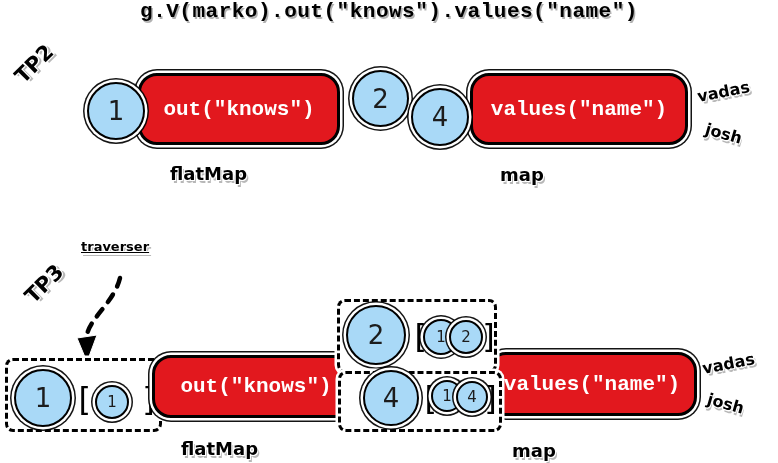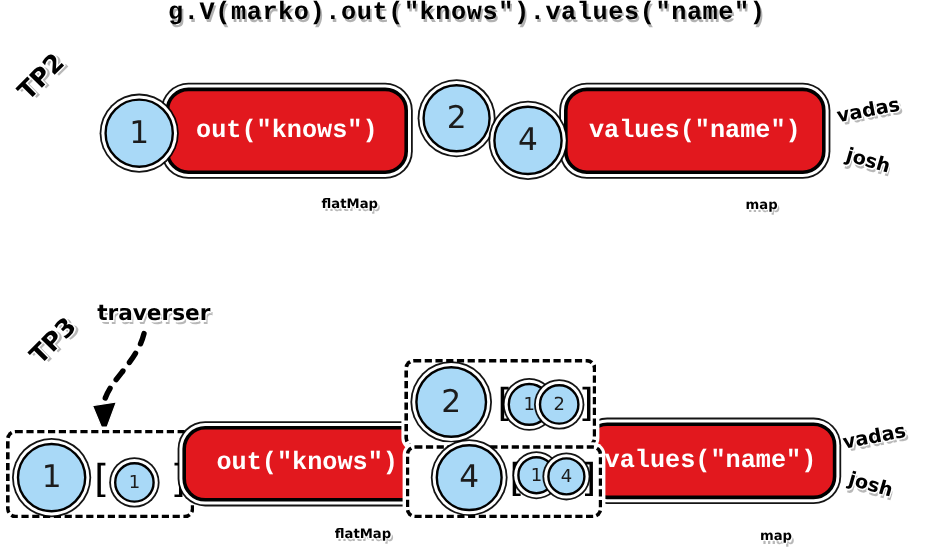--- a/index.html
+++ b/index.html
@@ -48,26 +48,26 @@
   }
   
   .tp2-label{left:12px;top:52px;font-size:21px;transform:rotate(-45deg);}
   .c2-1{left:87px;top:82px;z-index:4;}
   .box-out2{left:138px;top:73px;width:202px;height:72px;z-index:2;}
   .c2-2{left:352px;top:70px;z-index:4;}
   .c2-4{left:411px;top:88px;width:58px;height:58px;font-size:26px;z-index:5;}
   .box-val2{left:470px;top:73px;width:218px;height:72px;z-index:2;}
   .vadas2{left:697px;top:82px;font-size:16px;transform:rotate(-11deg);}
   .josh2{left:705px;top:124px;font-size:16px;transform:rotate(16deg);}
-  .fn{font-size:11px;text-align:right;}
+  .fn{font-size:18px;text-align:left;}
   .flatmap2{left:170px;top:163px;width:145px;}
   .map2{left:500px;top:164px;width:148px;}
   
   .tp3-label{left:22px;top:272px;font-size:21px;transform:rotate(-45deg);}
-  .traverser-note{left:81px;top:251px;font-size:18px;}
+  .traverser-note{left:81px;top:239px;font-size:13px;text-decoration:underline;}
   .arrow{position:absolute;left:58px;top:272px;width:80px;height:96px;z-index:1;}
   .lbox{left:5px;top:358px;width:157px;height:74px;z-index:1;}
   .box-out3{left:152px;top:355px;width:208px;height:63px;z-index:2;}
   .ubox{left:337px;top:299px;width:160px;height:74px;z-index:3;}
   .dbox{left:338px;top:371px;width:164px;height:61px;z-index:3;}
   .box-val3{left:487px;top:352px;width:210px;height:64px;z-index:2;}
   
   .lbox .big{left:6px;top:8px;}
   .lbox .o{left:66px;top:23px;}
   .lbox .small{left:87px;top:24px;width:34px;height:34px;}

